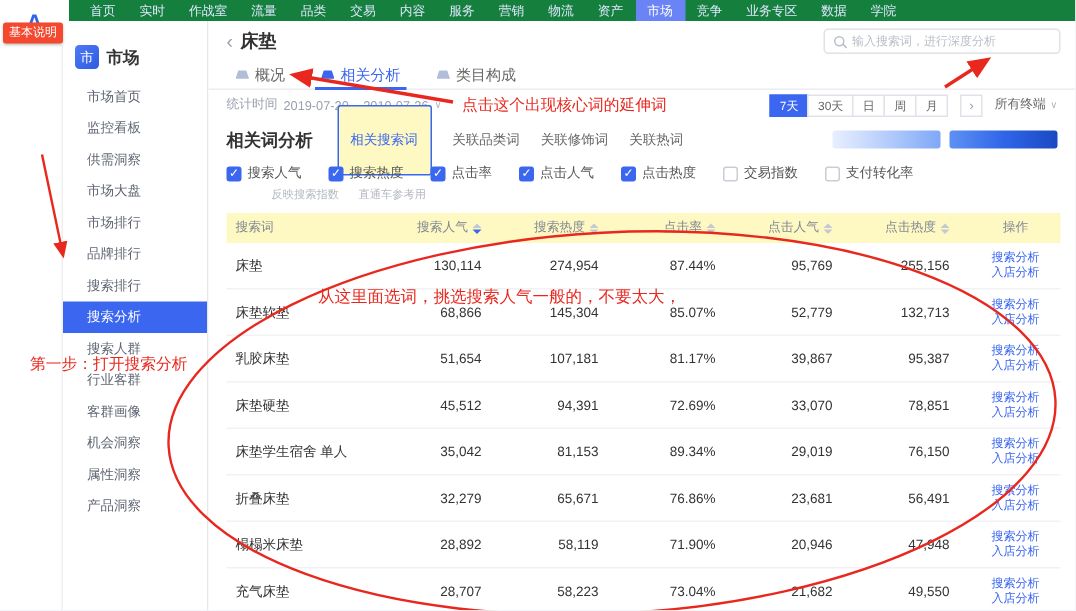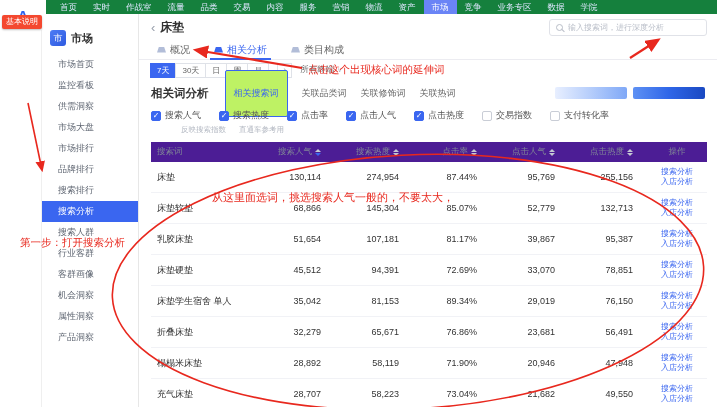--- a/index.html
+++ b/index.html
@@ -71,38 +71,38 @@
     padding:1px 6px; margin-left:-1px; cursor:pointer; line-height:11px; }
   .range-btn.active { background:#3a66f0; border-color:#3a66f0; color:#fff; }
   .next-btn { font-family:inherit; width:15px; height:15px; border:1px solid #dfe2e8; background:#fff;
     color:#9aa1ad; font-size:9px; line-height:1; cursor:pointer; padding:0; }
   .terminal { font-size:8.5px; color:#666; display:flex; align-items:center; gap:3px; cursor:pointer; }
 
   .section-row { height:26px; display:flex; align-items:center; padding:0 12px; }
   .section-title { font-size:11.5px; font-weight:bold; color:#333; }
   .subtabs { display:flex; align-items:center; gap:14px; margin-left:16px; }
   .subtab { font-size:9px; color:#666; cursor:pointer; padding:3px 0; }
-  .subtab.active { color:#3a66f0; border:1px solid #3a66f0; background:#bef264; padding:16px 8px; border-radius:2px; }
+  .subtab.active { color:#3a66f0; border:1px solid #3a66f0; background:#fef9c3; padding:16px 8px; border-radius:2px; }
   .legend { margin-left:auto; display:flex; gap:6px; }
   .seg { width:72px; height:12px; border-radius:2px; }
   .seg1 { background:linear-gradient(90deg,#e8efff,#b5cdfb,#7fa8f7); }
   .seg2 { background:linear-gradient(90deg,#5e91f4,#2f66e8,#1a49c2); }
 
   .metrics-row { padding:3px 12px 2px; height:36px; }
   .metric-list { display:flex; align-items:center; gap:18px; }
   .metric { display:flex; align-items:center; gap:4px; font-size:9px; color:#555; cursor:pointer; white-space:nowrap; }
   .cb { width:10px; height:10px; border:1px solid #c9cdd6; border-radius:2px; background:#fff; flex:none;
     display:flex; align-items:center; justify-content:center; font-size:8px; color:#fff; line-height:1; }
   .cb.checked { background:#3a66f0; border-color:#3a66f0; }
   .cb.checked::after { content:"✓"; }
   .metric-hints { display:flex; gap:13px; padding:3px 0 0 2px; font-size:7.5px; color:#b3b8c2;margin-left:28px; }
 
   
   .table { margin:0 10px 0 12px; }
-  .thead { display:flex; align-items:center; height:20px; background:#4c1d95; font-size:8.5px; color:#818896; }
+  .thead { display:flex; align-items:center; height:20px; background:#fef9c3; font-size:8.5px; color:#818896; }
   .hcell { display:flex; align-items:center; }
   .hc1 { width:106px; padding-left:6px; }
   .hnum { width:78px; justify-content:flex-end; padding-right:14px; gap:3px; cursor:pointer; }
   .hc7 { width:60px; justify-content:center; }
   .sort { display:inline-flex; flex-direction:column; gap:1px; }
   .sort i { width:0; height:0; border-left:3px solid transparent; border-right:3px solid transparent; display:block; }
   .sort .up { border-bottom:3px solid #c3c8d2; }
   .sort .down { border-top:3px solid #c3c8d2; }
   .hcell.sorted .down { border-top-color:#3a66f0; }
 
@@ -230,20 +230,25 @@
           <span class="tab-label">相关分析</span>
         </div>
 
         <div class="tab">
           <span class="tab-icon"></span>
           <span class="tab-label">类目构成</span>
         </div>
       </div>
 
     <div class="filter-row">
+      <div class="stat-time">
+        <span>统计时间</span>
+        <span>2019-07-20 ~ 2019-07-26</span>
+        <span class="caret">∨</span>
+      </div>
       <div class="filter-right">
         <div class="range-group">
 
             <button class="range-btn active">7天</button>
 
             <button class="range-btn">30天</button>
 
             <button class="range-btn">日</button>
 
             <button class="range-btn">周</button>

